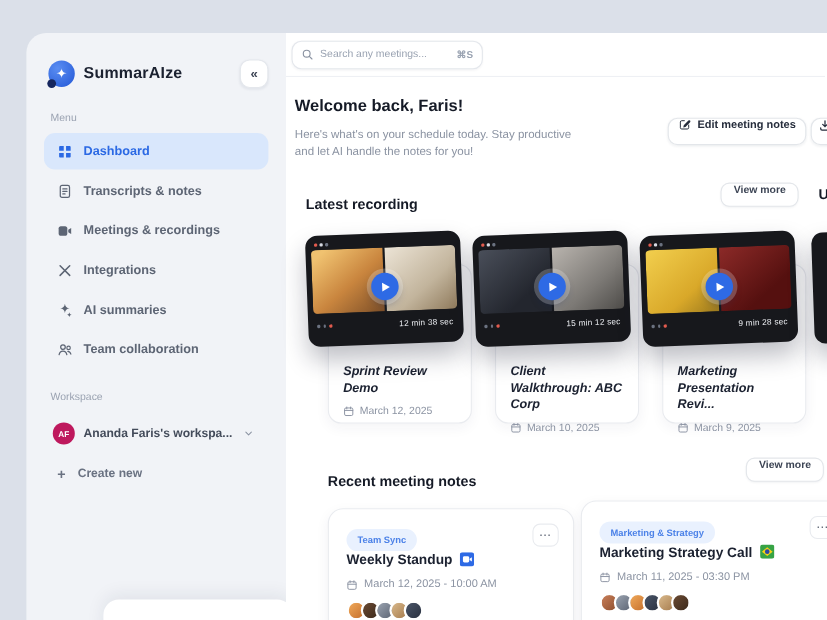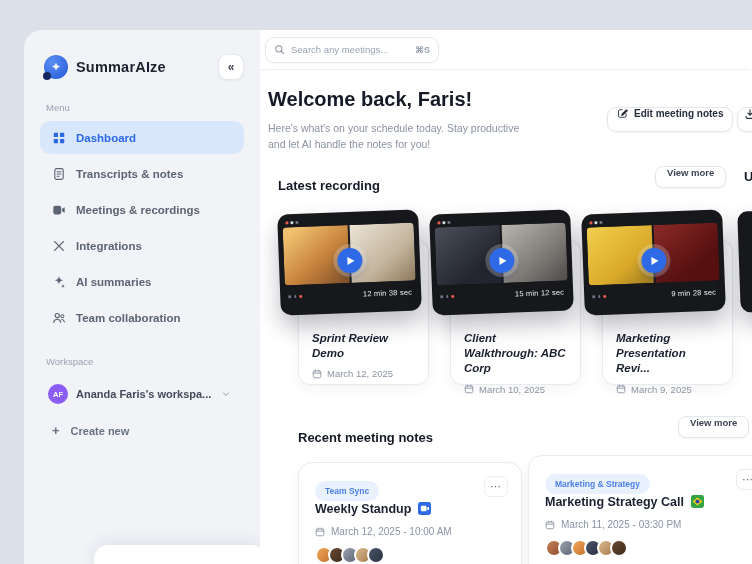--- a/index.html
+++ b/index.html
@@ -25,42 +25,42 @@
     box-shadow:0 1px 2px rgba(20,30,60,.06); color:#3c4454; font-size:12px; font-weight:700;
     display:flex; align-items:center; justify-content:center; cursor:pointer; }
   .side-label { font-size:9.5px; color:#9aa2b1; margin:22px 0 8px 6px; }
   .nav { display:flex; flex-direction:column; gap:3px; }
   .nav-item { display:flex; align-items:center; gap:10px; height:33px; padding:0 12px; border-radius:10px;
     font-size:11.5px; font-weight:600; color:#5d6574; cursor:pointer; }
   .nav-item svg { width:14px; height:14px; flex-shrink:0; }
   .nav-item.active { background:#d9e7fc; color:#2b69e4; }
   .ws-item { display:flex; align-items:center; gap:8px; padding:9px 6px 0 8px; margin-top:2px;
     font-size:11px; font-weight:600; color:#434b5a; cursor:pointer; }
-  .ws-avatar { width:20px; height:20px; border-radius:50%; background:#8b5cf6; color:#fff; font-size:7.5px; font-weight:700;
+  .ws-avatar { width:20px; height:20px; border-radius:50%; background:#be185d; color:#fff; font-size:7.5px; font-weight:700;
     display:flex; align-items:center; justify-content:center; flex-shrink:0; }
   .ws-chevron { margin-left:2px; color:#8b93a2; width:10px; height:10px; }
   .create-new { display:flex; align-items:center; gap:11px; padding:0 6px 0 12px; margin-top:20px;
     font-size:11px; font-weight:600; color:#6a7282; cursor:pointer; }
   .create-plus { font-size:13px; line-height:1; }
   .sidebar-bottom-card { position:absolute; left:70px; top:515px; width:172px; height:60px; background:#fff;
     border-radius:14px; box-shadow:0 -4px 16px rgba(30,40,70,.08); }
 
   
   .main { flex:1; background:#fff; position:relative; }
   .search-row { position:absolute; top:0; left:0; right:2px; height:40px; border-bottom:1px solid #eef0f4;
     display:flex; align-items:center; padding-left:5px; }
   .search-box { width:174px; height:26px; border:1px solid #e4e7ec; border-radius:9px; background:#fff;
     display:flex; align-items:center; gap:6px; padding:0 8px; box-shadow:0 1px 2px rgba(20,30,60,.04); }
   .search-box .s-icon { width:11px; height:11px; color:#8b93a2; flex-shrink:0; }
   .search-input { border:none; outline:none; flex:1; min-width:0; font-size:9.5px; color:#3c4454; background:transparent; font-family:inherit; }
   .search-input::placeholder { color:#9aa3b2; }
   .search-shortcut { font-size:9px; color:#9aa3b2; font-weight:600; white-space:nowrap; }
 
   .welcome { position:absolute; top:58px; left:8px; }
-  .greeting { font-size:20px; font-weight:800; color:#151a26; }
+  .greeting { font-size:15px; font-weight:800; color:#151a26; }
   .subtitle { margin-top:9px; font-size:10.5px; color:#8b93a2; line-height:1.55; }
 
   .btn { background:#fff; border:1px solid #e3e6ea; border-radius:9px; box-shadow:0 1px 2px rgba(20,30,60,.05);
     display:flex; align-items:flex-start; cursor:pointer; color:#262d3c; }
   .edit-btn { position:absolute; top:77px; left:347px; height:25px; gap:6px; padding:0 9px;
     font-size:10px; font-weight:700; white-space:nowrap; }
   .edit-btn svg { width:11px; height:11px; }
   .extra-btn { position:absolute; top:77px; left:477px; height:25px; width:92px; gap:6px; padding:0 6px; }
   .extra-btn svg { width:12px; height:12px; color:#262d3c; flex-shrink:0; }
 

